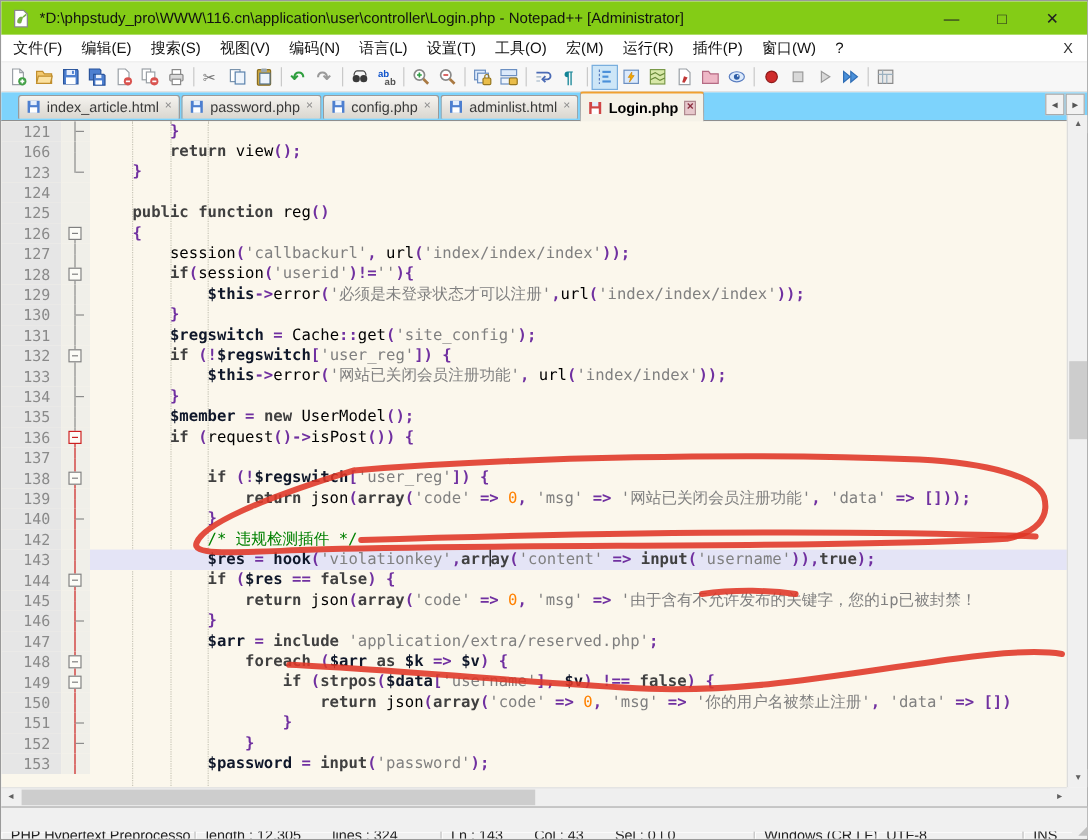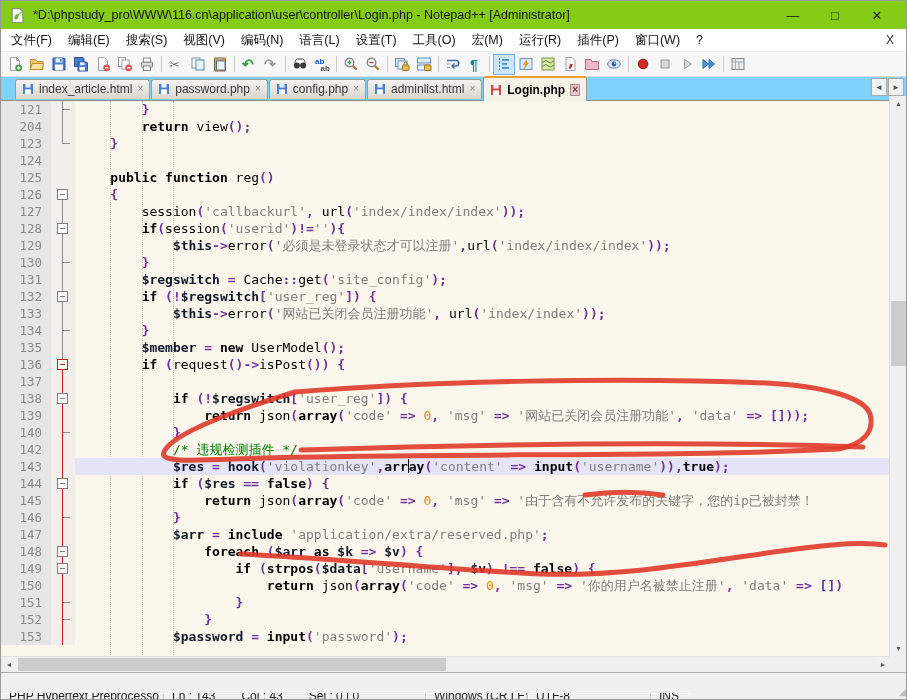--- a/index.html
+++ b/index.html
@@ -37,21 +37,21 @@
   .fold{width:24px;flex:none;background:#f0efe9;position:relative;}
   .fold .vt{position:absolute;left:11px;top:0;width:1px;height:9px;}
   .fold .vb{position:absolute;left:11px;top:9px;width:1px;bottom:0;}
   .fold .ftick{position:absolute;left:12px;top:8px;width:7px;height:1px;background:#8c8c8c;}
   .fold .fbox{position:absolute;left:6px;top:3px;width:11px;height:11px;background:#fcfcf7;border:1px solid #808080;box-sizing:border-box;}
   .fold .fbox.r{border-color:#cc2020;}
   .fold .fbox i{position:absolute;left:2px;top:4px;width:5px;height:1px;background:#808080;}
   .fold .fbox.r i{background:#cc2020;}
   .codew{flex:1;white-space:pre;padding-left:4px;color:#000;}
   .ln-row.hl .codew{background:#e4e4f6;}
-  .k{color:#000000;font-weight:bold;}
+  .k{color:#404040;font-weight:bold;}
   .o{color:#7030a0;font-weight:bold;}
   .s{color:#808080;}
   .n{color:#ff8000;}
   .c{color:#008000;}
   .v{color:#0f172a;font-weight:bold;margin-top:24px;}
   .caret{display:inline-block;width:0;border-left:1px solid #000;height:14px;vertical-align:-2px;}
   
   .vscroll{position:absolute;top:95px;right:0;width:17px;height:560px;background:#f0f0f0;border-left:1px solid #dcdcdc;box-sizing:border-box;}
   .vscroll .arr,.hscroll .arr{position:absolute;width:17px;height:15px;background:#f0f0f0;color:#606060;font-size:7px;display:flex;align-items:center;justify-content:center;}
   .vthumb{position:absolute;left:1px;width:15px;background:#cdcdcd;}
@@ -373,21 +373,21 @@
         <div class="ln-row">
           <div class="gut">121</div>
           <div class="fold">
             <div class="vt" style="background: rgb(140, 140, 140);"></div>
             <div class="vb" style="background: rgb(140, 140, 140);"></div>
             <div class="ftick"></div>
           </div>
           <div class="codew"><span class="t">        </span><span class="o">}</span></div>
         </div>
         <div class="ln-row">
-          <div class="gut">204</div>
+          <div class="gut">166</div>
           <div class="fold">
             <div class="vt" style="background: rgb(140, 140, 140);"></div>
             <div class="vb" style="background: rgb(140, 140, 140);"></div>
           </div>
           <div class="codew"><span class="t">        </span><span class="k">return</span><span class="t"> view</span><span class="o">();</span></div>
         </div>
         <div class="ln-row">
           <div class="gut">123</div>
           <div class="fold">
             <div class="vt" style="background: rgb(140, 140, 140);"></div>
@@ -661,20 +661,25 @@
 
   <div class="hscroll">
     <span class="arr" style="left:0;top:0;width:16px;height:15px">◄</span>
     <div class="hthumb" id="hthumb" style="left: 17px; width: 428px;"></div>
     <span class="arr" style="right:0;top:0;width:16px;height:15px">►</span>
   </div>
   <div class="corner"></div>
 
   <div class="statusbar">
     <div class="scell" style="width:163px">PHP Hypertext Preprocesso</div>
+    <div class="scell" style="width:205px">
+      <span>length : 12,305</span>
+        <span class="gap"></span>
+      <span>lines : 324</span>
+    </div>
     <div class="scell" style="width:262px">
       <span>Ln : 143</span>
         <span class="gap"></span>
       <span>Col : 43</span>
         <span class="gap"></span>
       <span>Sel : 0 | 0</span>
     </div>
     <div class="scell" style="width:102px">Windows (CR LF)</div>
     <div class="scell" style="width:123px">UTF-8</div>
     <div class="scell" style="width:40px;border-right:none">INS</div>

